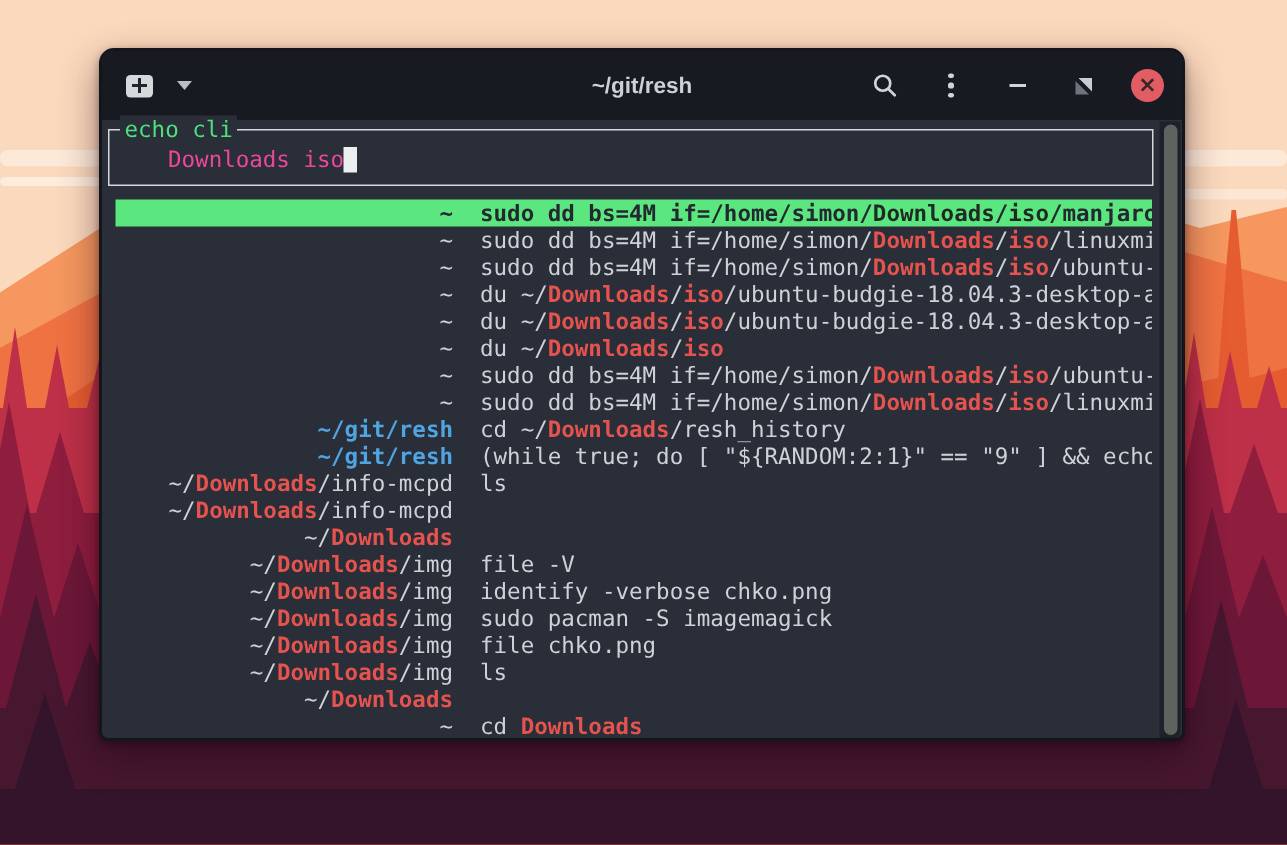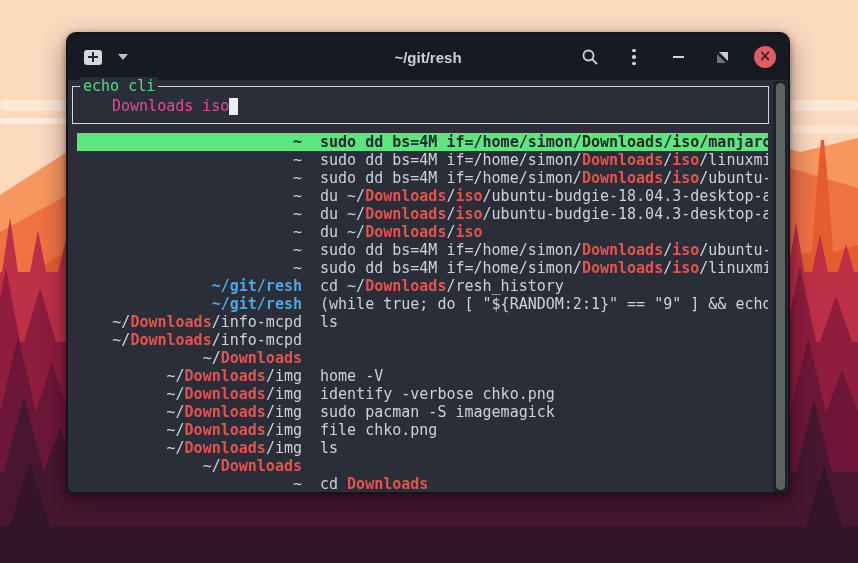--- a/index.html
+++ b/index.html
@@ -178,21 +178,21 @@
         <div class="row"><span class="ctx"><span class="s-f">~</span></span><span class="gap"></span><span class="cmd"><span class="s-f">du ~/</span><span class="s-m">Downloads</span><span class="s-f">/</span><span class="s-m">iso</span><span class="s-f">/ubuntu-budgie-18.04.3-desktop-a</span></span></div>
         <div class="row"><span class="ctx"><span class="s-f">~</span></span><span class="gap"></span><span class="cmd"><span class="s-f">du ~/</span><span class="s-m">Downloads</span><span class="s-f">/</span><span class="s-m">iso</span><span class="s-f">/ubuntu-budgie-18.04.3-desktop-a</span></span></div>
         <div class="row"><span class="ctx"><span class="s-f">~</span></span><span class="gap"></span><span class="cmd"><span class="s-f">du ~/</span><span class="s-m">Downloads</span><span class="s-f">/</span><span class="s-m">iso</span></span></div>
         <div class="row"><span class="ctx"><span class="s-f">~</span></span><span class="gap"></span><span class="cmd"><span class="s-f">sudo dd bs=4M if=/home/simon/</span><span class="s-m">Downloads</span><span class="s-f">/</span><span class="s-m">iso</span><span class="s-f">/ubuntu-</span></span></div>
         <div class="row"><span class="ctx"><span class="s-f">~</span></span><span class="gap"></span><span class="cmd"><span class="s-f">sudo dd bs=4M if=/home/simon/</span><span class="s-m">Downloads</span><span class="s-f">/</span><span class="s-m">iso</span><span class="s-f">/linuxmi</span></span></div>
         <div class="row"><span class="ctx"><span class="s-p">~/git/resh</span></span><span class="gap"></span><span class="cmd"><span class="s-f">cd ~/</span><span class="s-m">Downloads</span><span class="s-f">/resh_history</span></span></div>
         <div class="row"><span class="ctx"><span class="s-p">~/git/resh</span></span><span class="gap"></span><span class="cmd"><span class="s-f">(while true; do [ "${RANDOM:2:1}" == "9" ] &amp;&amp; echo</span></span></div>
         <div class="row"><span class="ctx"><span class="s-f">~/</span><span class="s-m">Downloads</span><span class="s-f">/info-mcpd</span></span><span class="gap"></span><span class="cmd"><span class="s-f">ls</span></span></div>
         <div class="row"><span class="ctx"><span class="s-f">~/</span><span class="s-m">Downloads</span><span class="s-f">/info-mcpd</span></span><span class="gap"></span></div>
         <div class="row"><span class="ctx"><span class="s-f">~/</span><span class="s-m">Downloads</span></span><span class="gap"></span></div>
-        <div class="row"><span class="ctx"><span class="s-f">~/</span><span class="s-m">Downloads</span><span class="s-f">/img</span></span><span class="gap"></span><span class="cmd"><span class="s-f">home -V</span></span></div>
+        <div class="row"><span class="ctx"><span class="s-f">~/</span><span class="s-m">Downloads</span><span class="s-f">/img</span></span><span class="gap"></span><span class="cmd"><span class="s-f">file -V</span></span></div>
         <div class="row"><span class="ctx"><span class="s-f">~/</span><span class="s-m">Downloads</span><span class="s-f">/img</span></span><span class="gap"></span><span class="cmd"><span class="s-f">identify -verbose chko.png</span></span></div>
         <div class="row"><span class="ctx"><span class="s-f">~/</span><span class="s-m">Downloads</span><span class="s-f">/img</span></span><span class="gap"></span><span class="cmd"><span class="s-f">sudo pacman -S imagemagick</span></span></div>
         <div class="row"><span class="ctx"><span class="s-f">~/</span><span class="s-m">Downloads</span><span class="s-f">/img</span></span><span class="gap"></span><span class="cmd"><span class="s-f">file chko.png</span></span></div>
         <div class="row"><span class="ctx"><span class="s-f">~/</span><span class="s-m">Downloads</span><span class="s-f">/img</span></span><span class="gap"></span><span class="cmd"><span class="s-f">ls</span></span></div>
         <div class="row"><span class="ctx"><span class="s-f">~/</span><span class="s-m">Downloads</span></span><span class="gap"></span></div>
         <div class="row"><span class="ctx"><span class="s-f">~</span></span><span class="gap"></span><span class="cmd"><span class="s-f">cd </span><span class="s-m">Downloads</span></span></div>
       </div>
     <div class="scrollbar">
       <div class="thumb"></div>
     </div>

